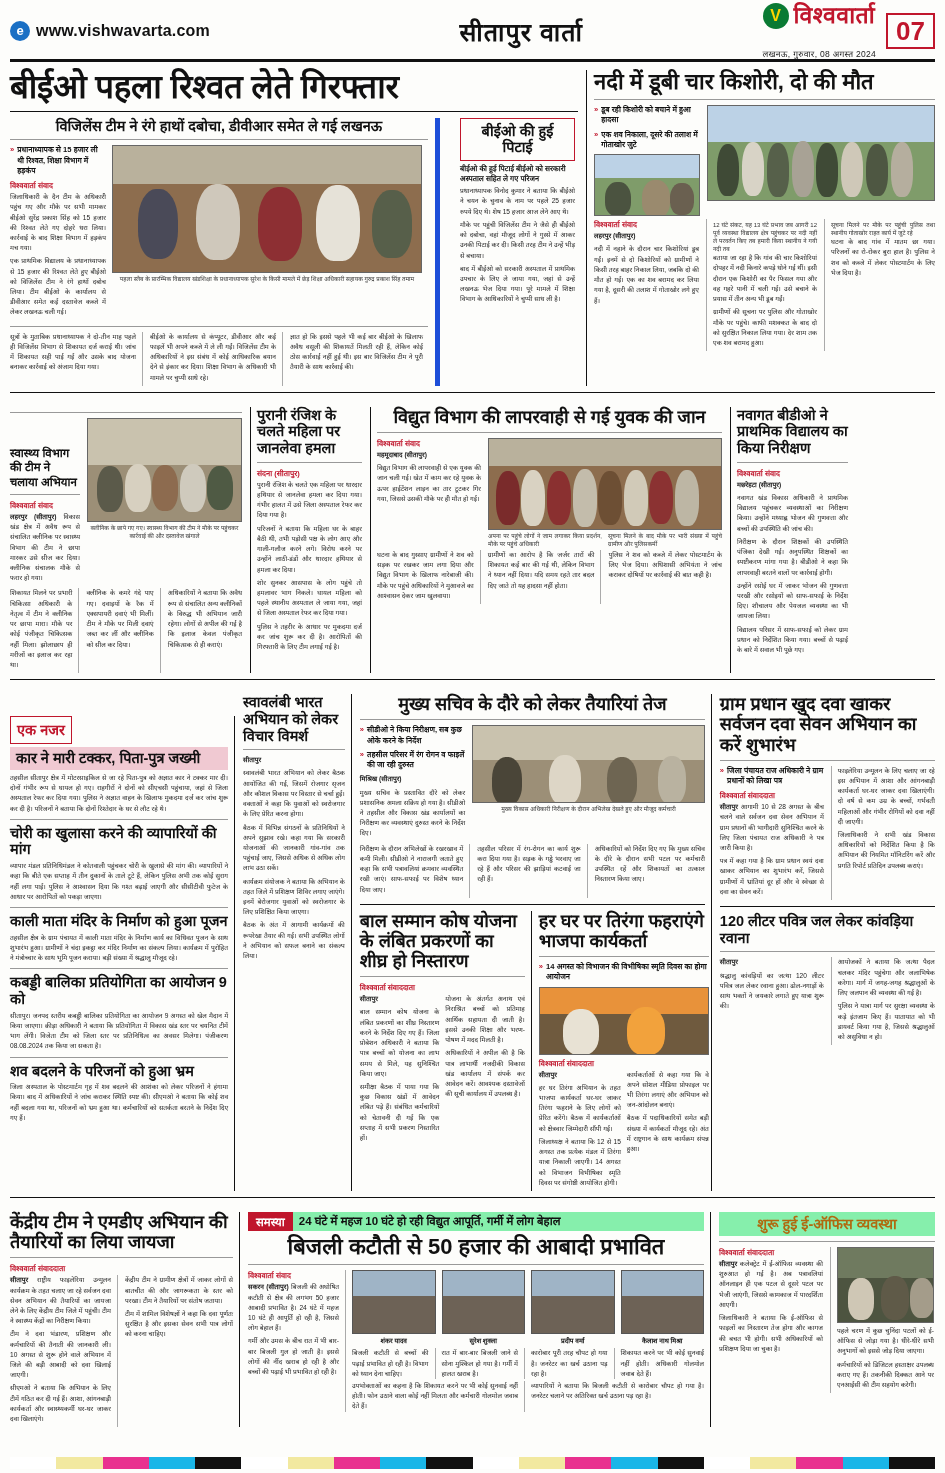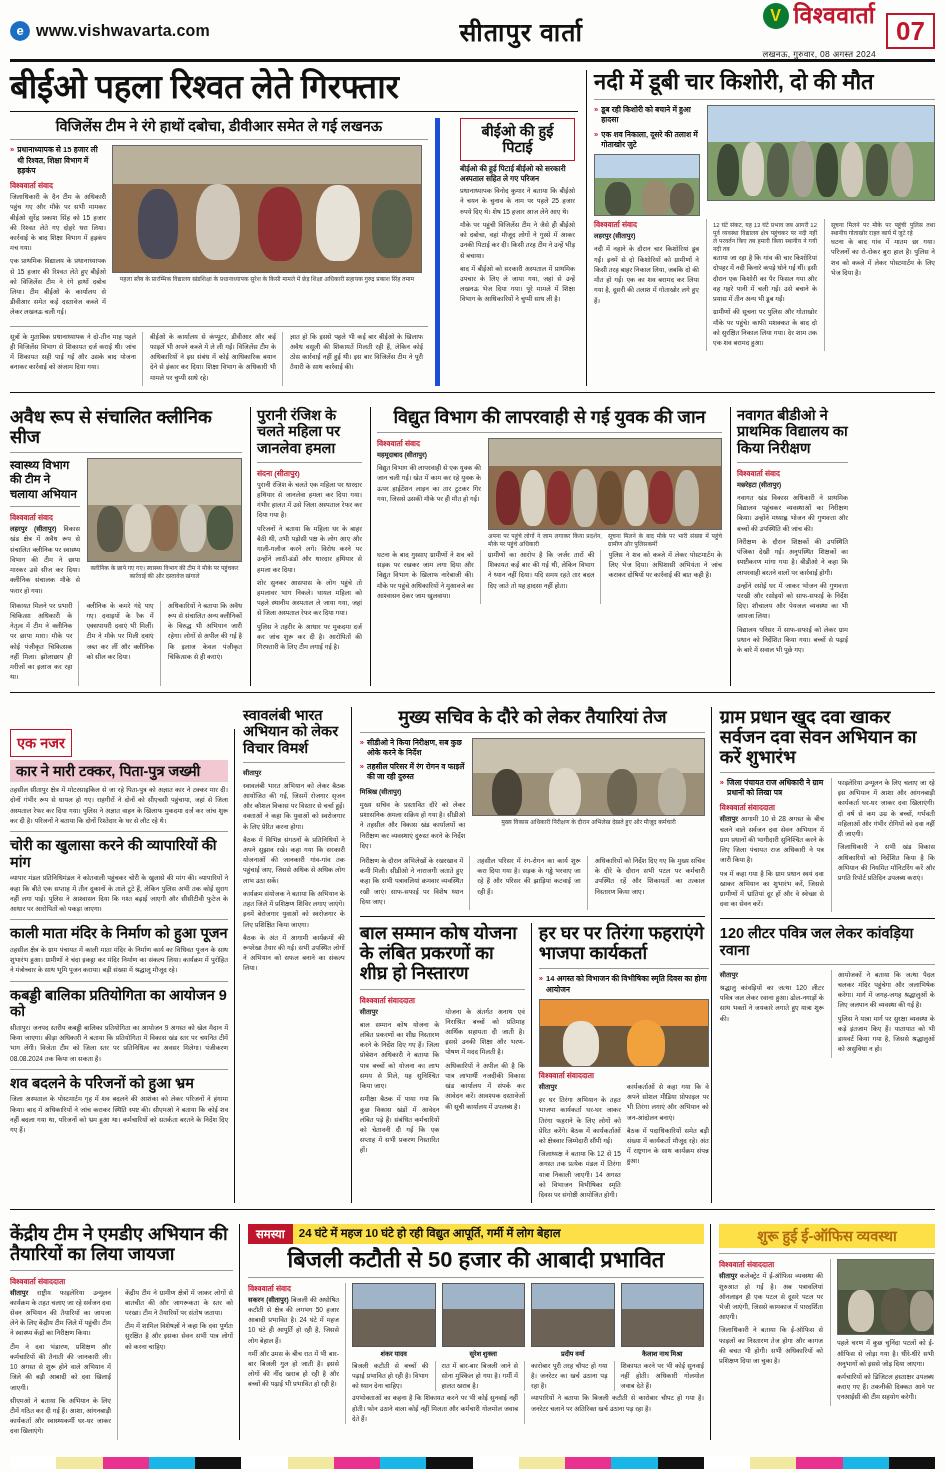--- a/index.html
+++ b/index.html
@@ -80,21 +80,21 @@
   .cap { font-size: 6px; text-align: center; color: #333; margin-top: 2px; }
 
   .blob { position: absolute; border-radius: 45% 45% 40% 40%; }
 
   .box-red { border: 1.5px solid #c0162c; padding: 4px 6px; }
   .tag-red {
     display: inline-block; background: #c0162c; color: #fff; font-size: 11.5px;
     font-weight: bold; padding: 2px 8px;
   }
   .band-pink { background: #f0c9d2; padding: 3px 6px; }
-  .band-tan { background: #fde047; padding: 3px 6px; }
+  .band-tan { background: #86efac; padding: 3px 6px; }
 
   .two { display: flex; gap: 7px; }
   .three { display: flex; gap: 7px; }
 
   .mugrow { display: flex; gap: 6px; }
   .mug { width: 100%; }
   .mug .ph { height: 64px; background: linear-gradient(#9fb4c6 0 40%, #6d6256 40% 100%); border: .5px solid #555; }
   .mug .nm { font-size: 6.5px; text-align: center; font-weight: bold; margin-top: 2px; }
 
   
@@ -251,24 +251,23 @@
         </div>
       </div>
     </div>
   </div>
 
   <hr class="rule">
 
   <div class="cols">
 
     <div style="width:232px;">
-      <div class="hl-md">अवैध रूप से संचालित क्लीनिक सीज</div>
       <hr class="thin">
       <div class="two">
-        <div style="width:70px;">
+        <div style="width:70px;margin-top:28px;">
           <div class="kicker">स्वास्थ्य विभाग की टीम ने चलाया अभियान</div>
           <hr class="thin">
           <div class="byline">विश्ववार्ता संवाद</div>
           <div class="body">
             <p><b>लहरपुर (सीतापुर)</b> <span>विकास खंड क्षेत्र में अवैध रूप से संचालित क्लीनिक पर स्वास्थ्य विभाग की टीम ने छापा मारकर उसे सीज कर दिया। क्लीनिक संचालक मौके से फरार हो गया।</span></p>
           </div>
         </div>
         <div style="width:155px;">
           <div class="photo room" style="height:104px;">
             <div class="blob" style="left:6%;top:46%;width:26px;height:46px;background:#5b5a4a;"></div>

